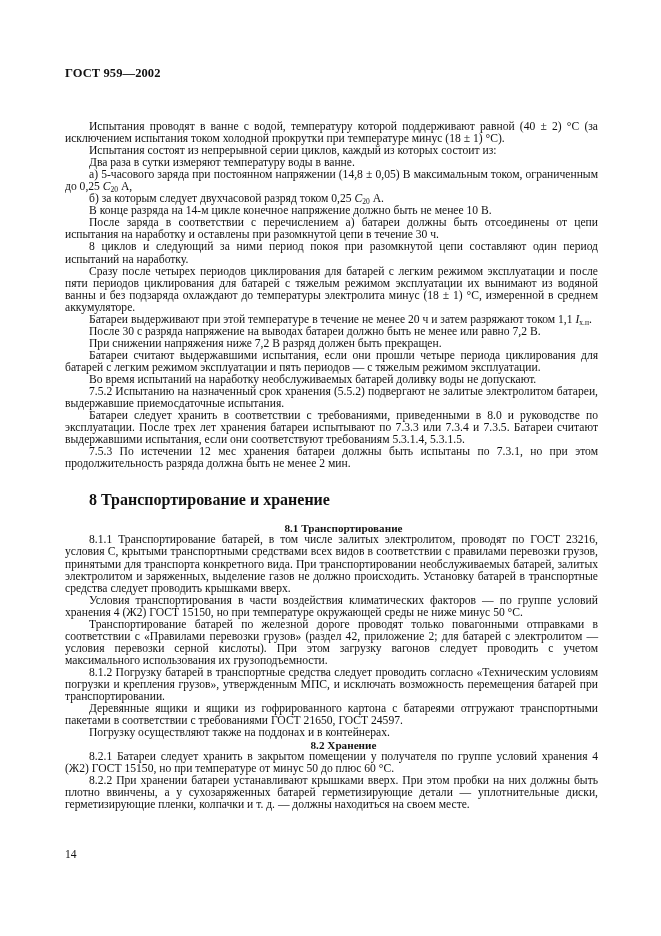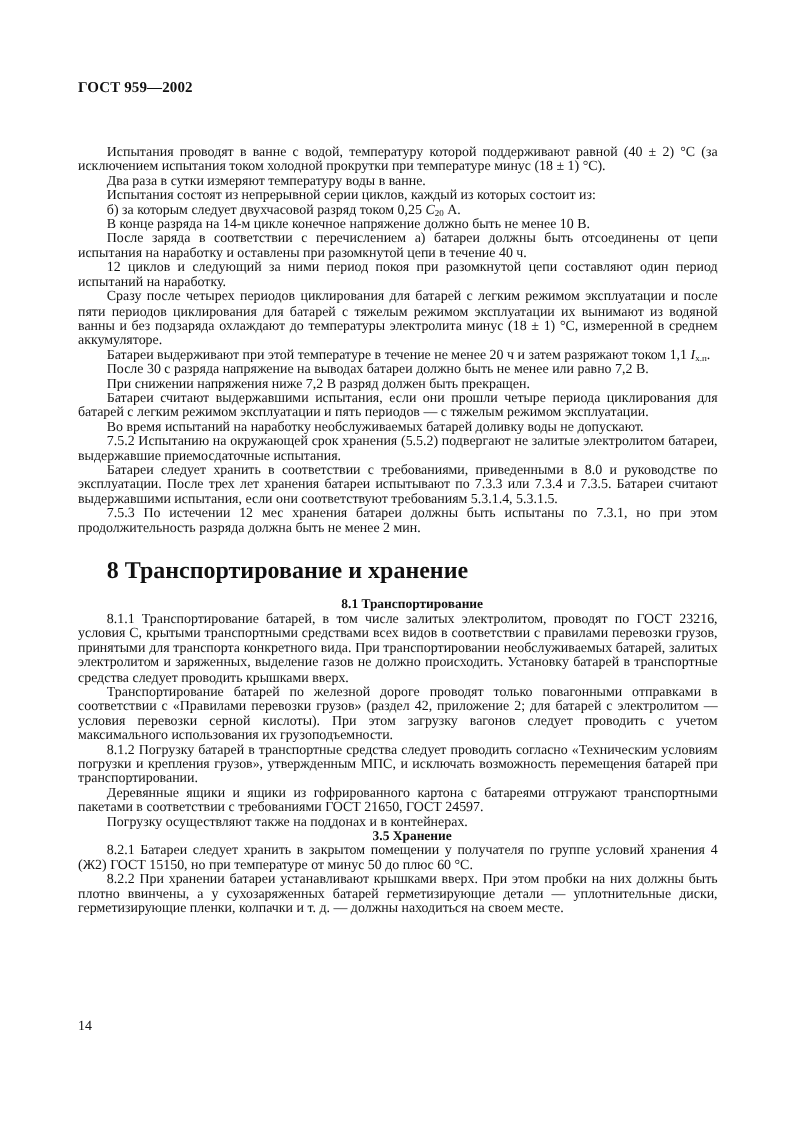--- a/index.html
+++ b/index.html
@@ -1,56 +1,58 @@
 <!DOCTYPE html>
 <html><head>
 <meta charset="utf-8">
 <style>
   html, body { margin: 0; padding: 0; background: #ffffff; }
   body { width: 661px; height: 936px; position: relative; overflow: hidden;
          font-family: "Liberation Serif", "DejaVu Serif", serif; color: #111; }
   .page-header { position: absolute; left: 65px; top: 66px; font-weight: bold; font-size: 12.5px; letter-spacing: 0.1px; }
   .content { position: absolute; left: 65px; top: 97px; width: 533px; font-size: 11.6px; line-height: 12.05px; margin-top: 24px; }
   .p { margin: 0; text-align: justify; text-indent: 24px; }
-  .section-title { margin: 22px 0 14px 24px; font-weight: bold; font-size: 20px; line-height: 16px; }
+  .section-title { margin: 22px 0 14px 24px; font-weight: bold; font-size: 16px; line-height: 16px; }
   .subsection-title { margin: 0; padding-left: 24px; font-weight: bold; font-size: 11.2px; text-align: center; }
   .page-number { position: absolute; left: 65px; top: 848px; font-size: 11.6px; }
   sub { font-size: 7.5px; vertical-align: -2px; line-height: 0; }
   i { font-style: italic; }
 </style>
 </head>
 <body>
 
 <div class="page-header">ГОСТ 959—2002</div>
 
 <div class="content">
   <p class="p">Испытания проводят в ванне с водой, температуру которой поддерживают равной (40 ± 2) °С (за исключением испытания током холодной прокрутки при температуре минус (18 ± 1) °С).</p>
+  <p class="p">Испытания состоят из непрерывной серии циклов, каждый из которых состоит из:</p>
   <p class="p">Два раза в сутки измеряют температуру воды в ванне.</p>
-  <p class="p">Испытания состоят из непрерывной серии циклов, каждый из которых состоит из:</p>
+  <p class="p"><span>а) 5-часового заряда при постоянном напряжении (14,8 ± 0,05) В максимальным током, ограниченным до 0,25 </span><i>C</i><sub>20</sub><span> А,</span></p>
   <p class="p"><span>б) за которым следует двухчасовой разряд током 0,25 </span><i>C</i><sub>20</sub><span> А.</span></p>
   <p class="p">В конце разряда на 14-м цикле конечное напряжение должно быть не менее 10 В.</p>
-  <p class="p">После заряда в соответствии с перечислением а) батареи должны быть отсоединены от цепи испытания на наработку и оставлены при разомкнутой цепи в течение 40 ч.</p>
-  <p class="p">12 циклов и следующий за ними период покоя при разомкнутой цепи составляют один период испытаний на наработку.</p>
+  <p class="p">После заряда в соответствии с перечислением а) батареи должны быть отсоединены от цепи испытания на наработку и оставлены при разомкнутой цепи в течение 30 ч.</p>
+  <p class="p">8 циклов и следующий за ними период покоя при разомкнутой цепи составляют один период испытаний на наработку.</p>
   <p class="p">Сразу после четырех периодов циклирования для батарей с легким режимом эксплуатации и после пяти периодов циклирования для батарей с тяжелым режимом эксплуатации их вынимают из водяной ванны и без подзаряда охлаждают до температуры электролита минус (18 ± 1) °С, измеренной в среднем аккумуляторе.</p>
   <p class="p"><span>Батареи выдерживают при этой температуре в течение не менее 20 ч и затем разряжают током 1,1 </span><i>I</i><sub>х.п</sub><span>.</span></p>
   <p class="p">После 30 с разряда напряжение на выводах батареи должно быть не менее или равно 7,2 В.</p>
   <p class="p">При снижении напряжения ниже 7,2 В разряд должен быть прекращен.</p>
   <p class="p">Батареи считают выдержавшими испытания, если они прошли четыре периода циклирования для батарей с легким режимом эксплуатации и пять периодов — с тяжелым режимом эксплуатации.</p>
   <p class="p">Во время испытаний на наработку необслуживаемых батарей доливку воды не допускают.</p>
-  <p class="p">7.5.2 Испытанию на окружающей срок хранения (5.5.2) подвергают не залитые электролитом батареи, выдержавшие приемосдаточные испытания.</p>
+  <p class="p">7.5.2 Испытанию на назначенный срок хранения (5.5.2) подвергают не залитые электролитом батареи, выдержавшие приемосдаточные испытания.</p>
   <p class="p">Батареи следует хранить в соответствии с требованиями, приведенными в 8.0 и руководстве по эксплуатации. После трех лет хранения батареи испытывают по 7.3.3 или 7.3.4 и 7.3.5. Батареи считают выдержавшими испытания, если они соответствуют требованиям 5.3.1.4, 5.3.1.5.</p>
   <p class="p">7.5.3 По истечении 12 мес хранения батареи должны быть испытаны по 7.3.1, но при этом продолжительность разряда должна быть не менее 2 мин.</p>
 
   <h2 class="section-title">8 Транспортирование и хранение</h2>
 
   <h3 class="subsection-title">8.1 Транспортирование</h3>
   <p class="p">8.1.1 Транспортирование батарей, в том числе залитых электролитом, проводят по ГОСТ 23216, условия С, крытыми транспортными средствами всех видов в соответствии с правилами перевозки грузов, принятыми для транспорта конкретного вида. При транспортировании необслуживаемых батарей, залитых электролитом и заряженных, выделение газов не должно происходить. Установку батарей в транспортные средства следует проводить крышками вверх.</p>
+  <p class="p">Условия транспортирования в части воздействия климатических факторов — по группе условий хранения 4 (Ж2) ГОСТ 15150, но при температуре окружающей среды не ниже минус 50 °С.</p>
   <p class="p">Транспортирование батарей по железной дороге проводят только повагонными отправками в соответствии с «Правилами перевозки грузов» (раздел 42, приложение 2; для батарей с электролитом — условия перевозки серной кислоты). При этом загрузку вагонов следует проводить с учетом максимального использования их грузоподъемности.</p>
   <p class="p">8.1.2 Погрузку батарей в транспортные средства следует проводить согласно «Техническим условиям погрузки и крепления грузов», утвержденным МПС, и исключать возможность перемещения батарей при транспортировании.</p>
   <p class="p">Деревянные ящики и ящики из гофрированного картона с батареями отгружают транспортными пакетами в соответствии с требованиями ГОСТ 21650, ГОСТ 24597.</p>
   <p class="p">Погрузку осуществляют также на поддонах и в контейнерах.</p>
 
-  <h3 class="subsection-title">3.5 Хранение</h3>
+  <h3 class="subsection-title">8.2 Хранение</h3>
   <p class="p">8.2.1 Батареи следует хранить в закрытом помещении у получателя по группе условий хранения 4 (Ж2) ГОСТ 15150, но при температуре от минус 50 до плюс 60 °С.</p>
   <p class="p">8.2.2 При хранении батареи устанавливают крышками вверх. При этом пробки на них должны быть плотно ввинчены, а у сухозаряженных батарей герметизирующие детали — уплотнительные диски, герметизирующие пленки, колпачки и т. д. — должны находиться на своем месте.</p>
 </div>
 
 <div class="page-number">14</div>
 
 </body></html>

